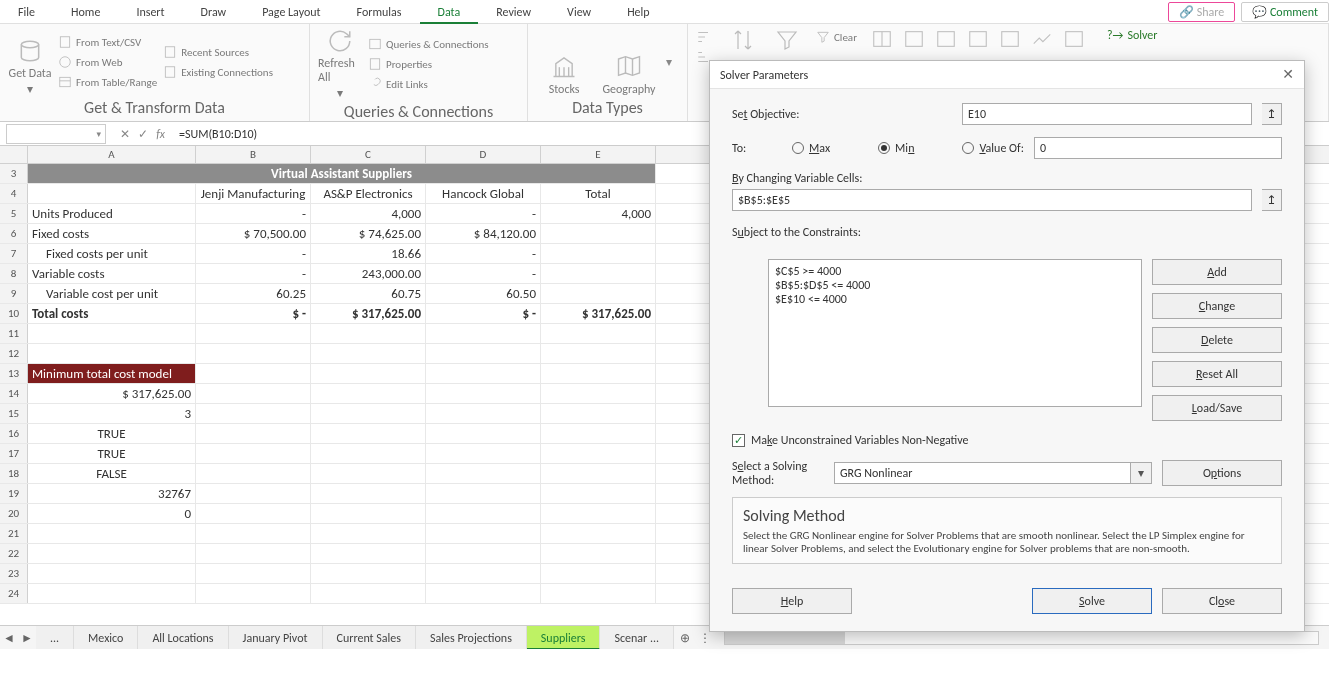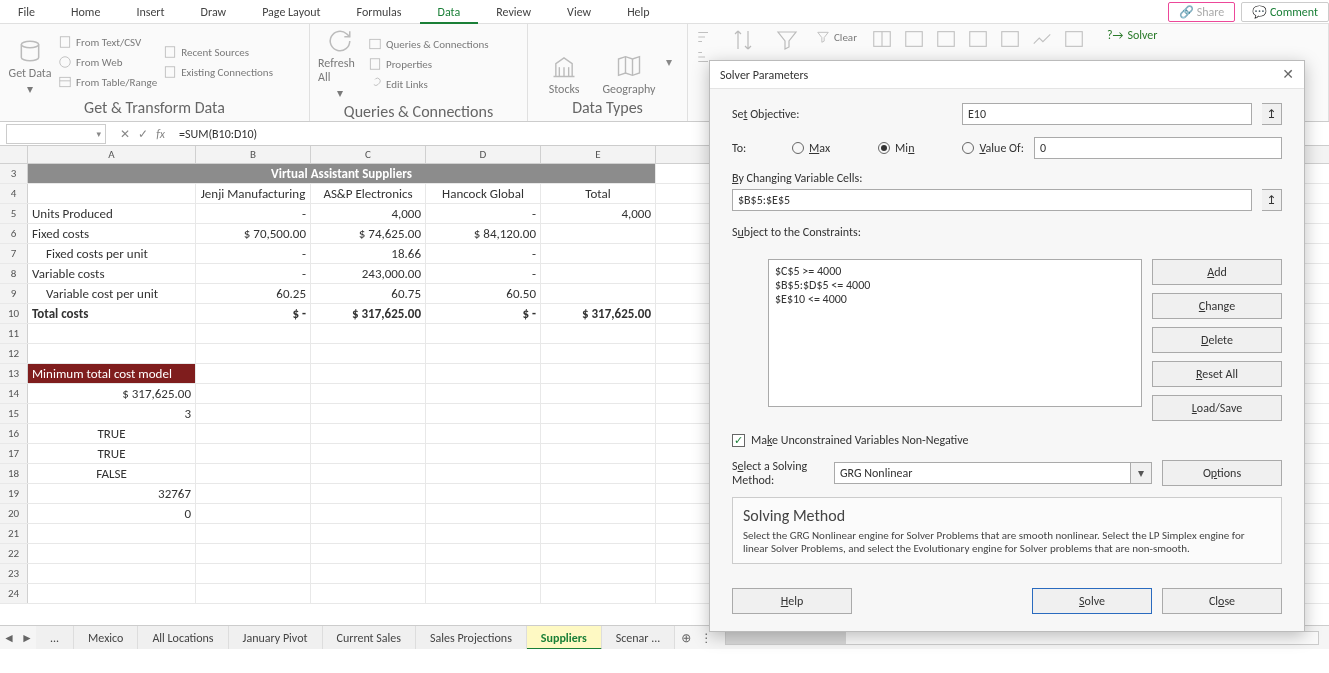--- a/index.html
+++ b/index.html
@@ -49,21 +49,21 @@
 .bold{font-weight:bold;}
 .right{text-align:right;}
 .indent{padding-left:18px;}
 .mmodel{background:#7f1d1d;color:#fff;}
 .center{text-align:center;}
 
 
 .sheettabs{position:absolute;bottom:0;left:0;right:0;height:24px;border-top:1px solid #ccc;display:flex;align-items:center;background:#f5f5f5;}
 .stbtn{width:18px;text-align:center;color:#666;cursor:pointer;}
 .stab{padding:0 14px;height:24px;line-height:24px;border-right:1px solid #ddd;color:#444;background:#f0f0f0;cursor:pointer;font-size:12px;}
-.stab.active{background:#fef9c3;color:#1a7f37;font-weight:bold;border-bottom:2px solid #1a7f37;}
+.stab.active{background:#bef264;color:#1a7f37;font-weight:normal;border-bottom:2px solid #1a7f37;}
 .stadd{width:22px;text-align:center;color:#666;}
 .hscroll{flex:1;margin:0 10px;height:14px;border:1px solid #ccc;background:#fafafa;position:relative;}
 .hscroll .thumb{position:absolute;left:0;top:0;width:120px;height:12px;background:#d8d8d8;}
 
 
 .dialog{position:absolute;left:709px;top:60px;width:596px;height:572px;background:#f7f7f7;border:1px solid #bbb;box-shadow:0 4px 16px rgba(0,0,0,0.25);}
 .dtitle{height:28px;display:flex;align-items:center;padding:0 10px;justify-content:space-between;border-bottom:1px solid #e4e4e4;background:#fff;}
 .dtitle .x{cursor:pointer;color:#666;font-size:14px;}
 .dbody{padding:14px 22px 10px 22px;font-size:12px;color:#333;}
 .drow{display:flex;align-items:center;margin-bottom:12px;gap:10px;}

